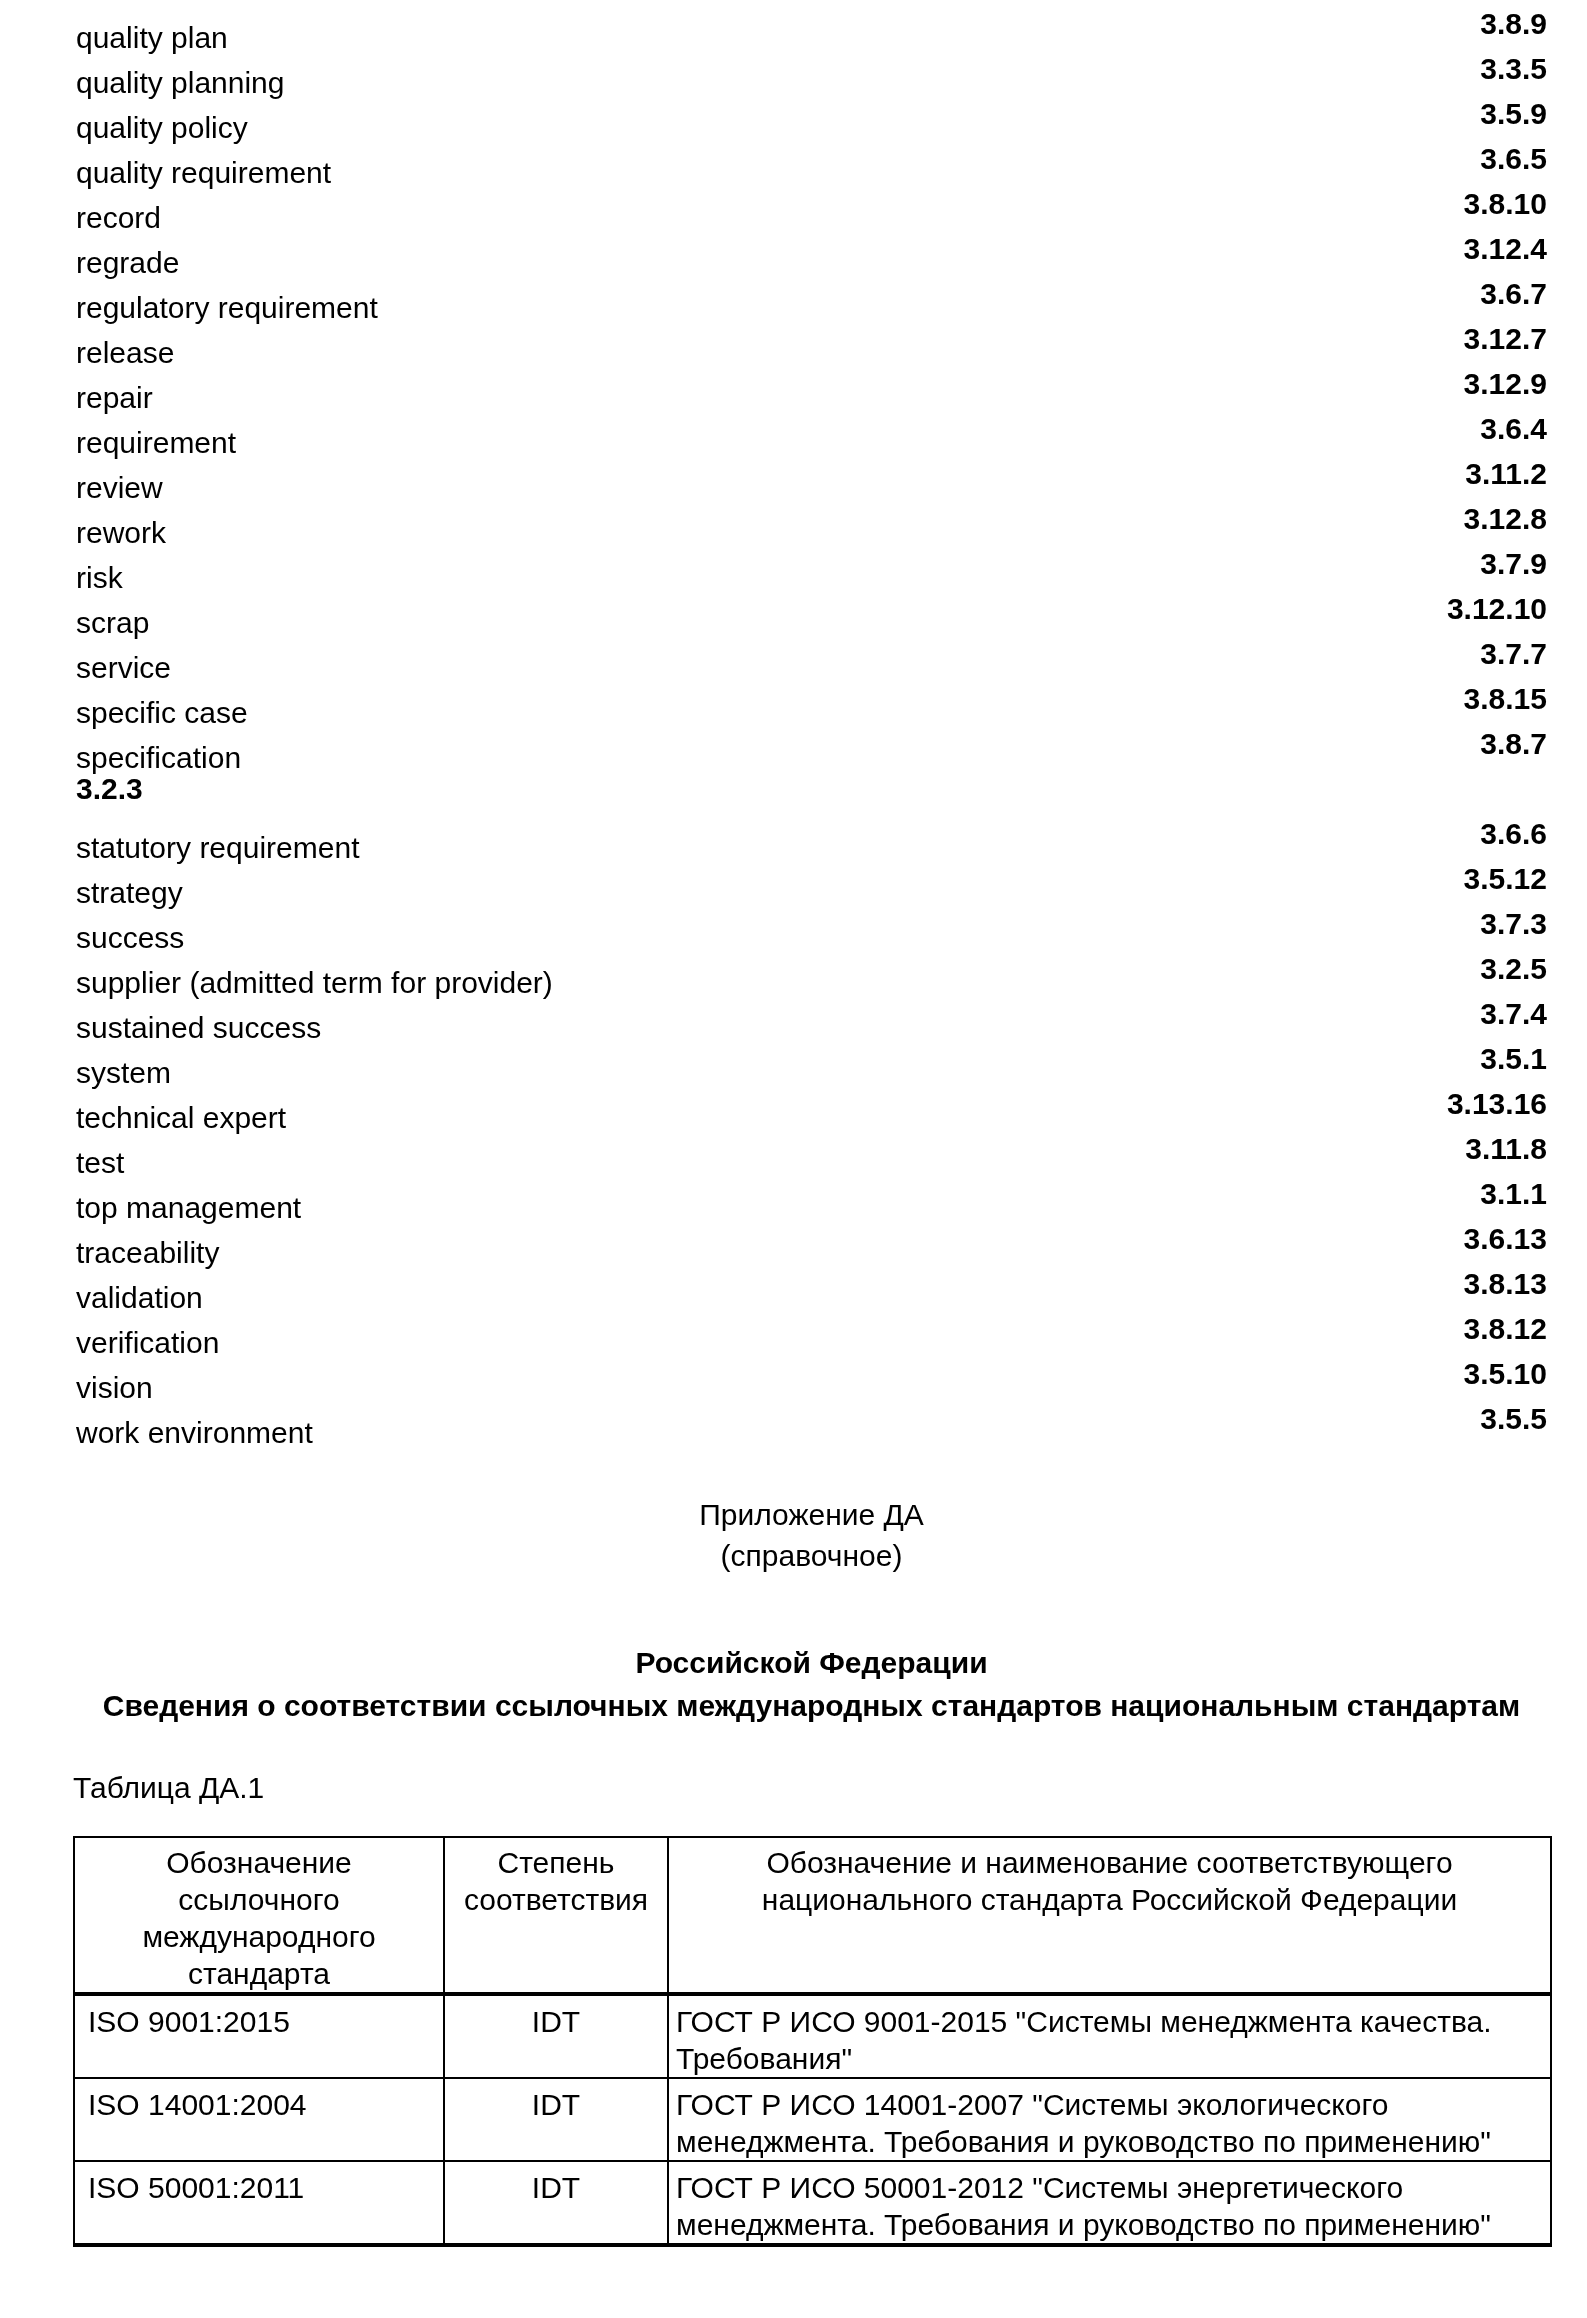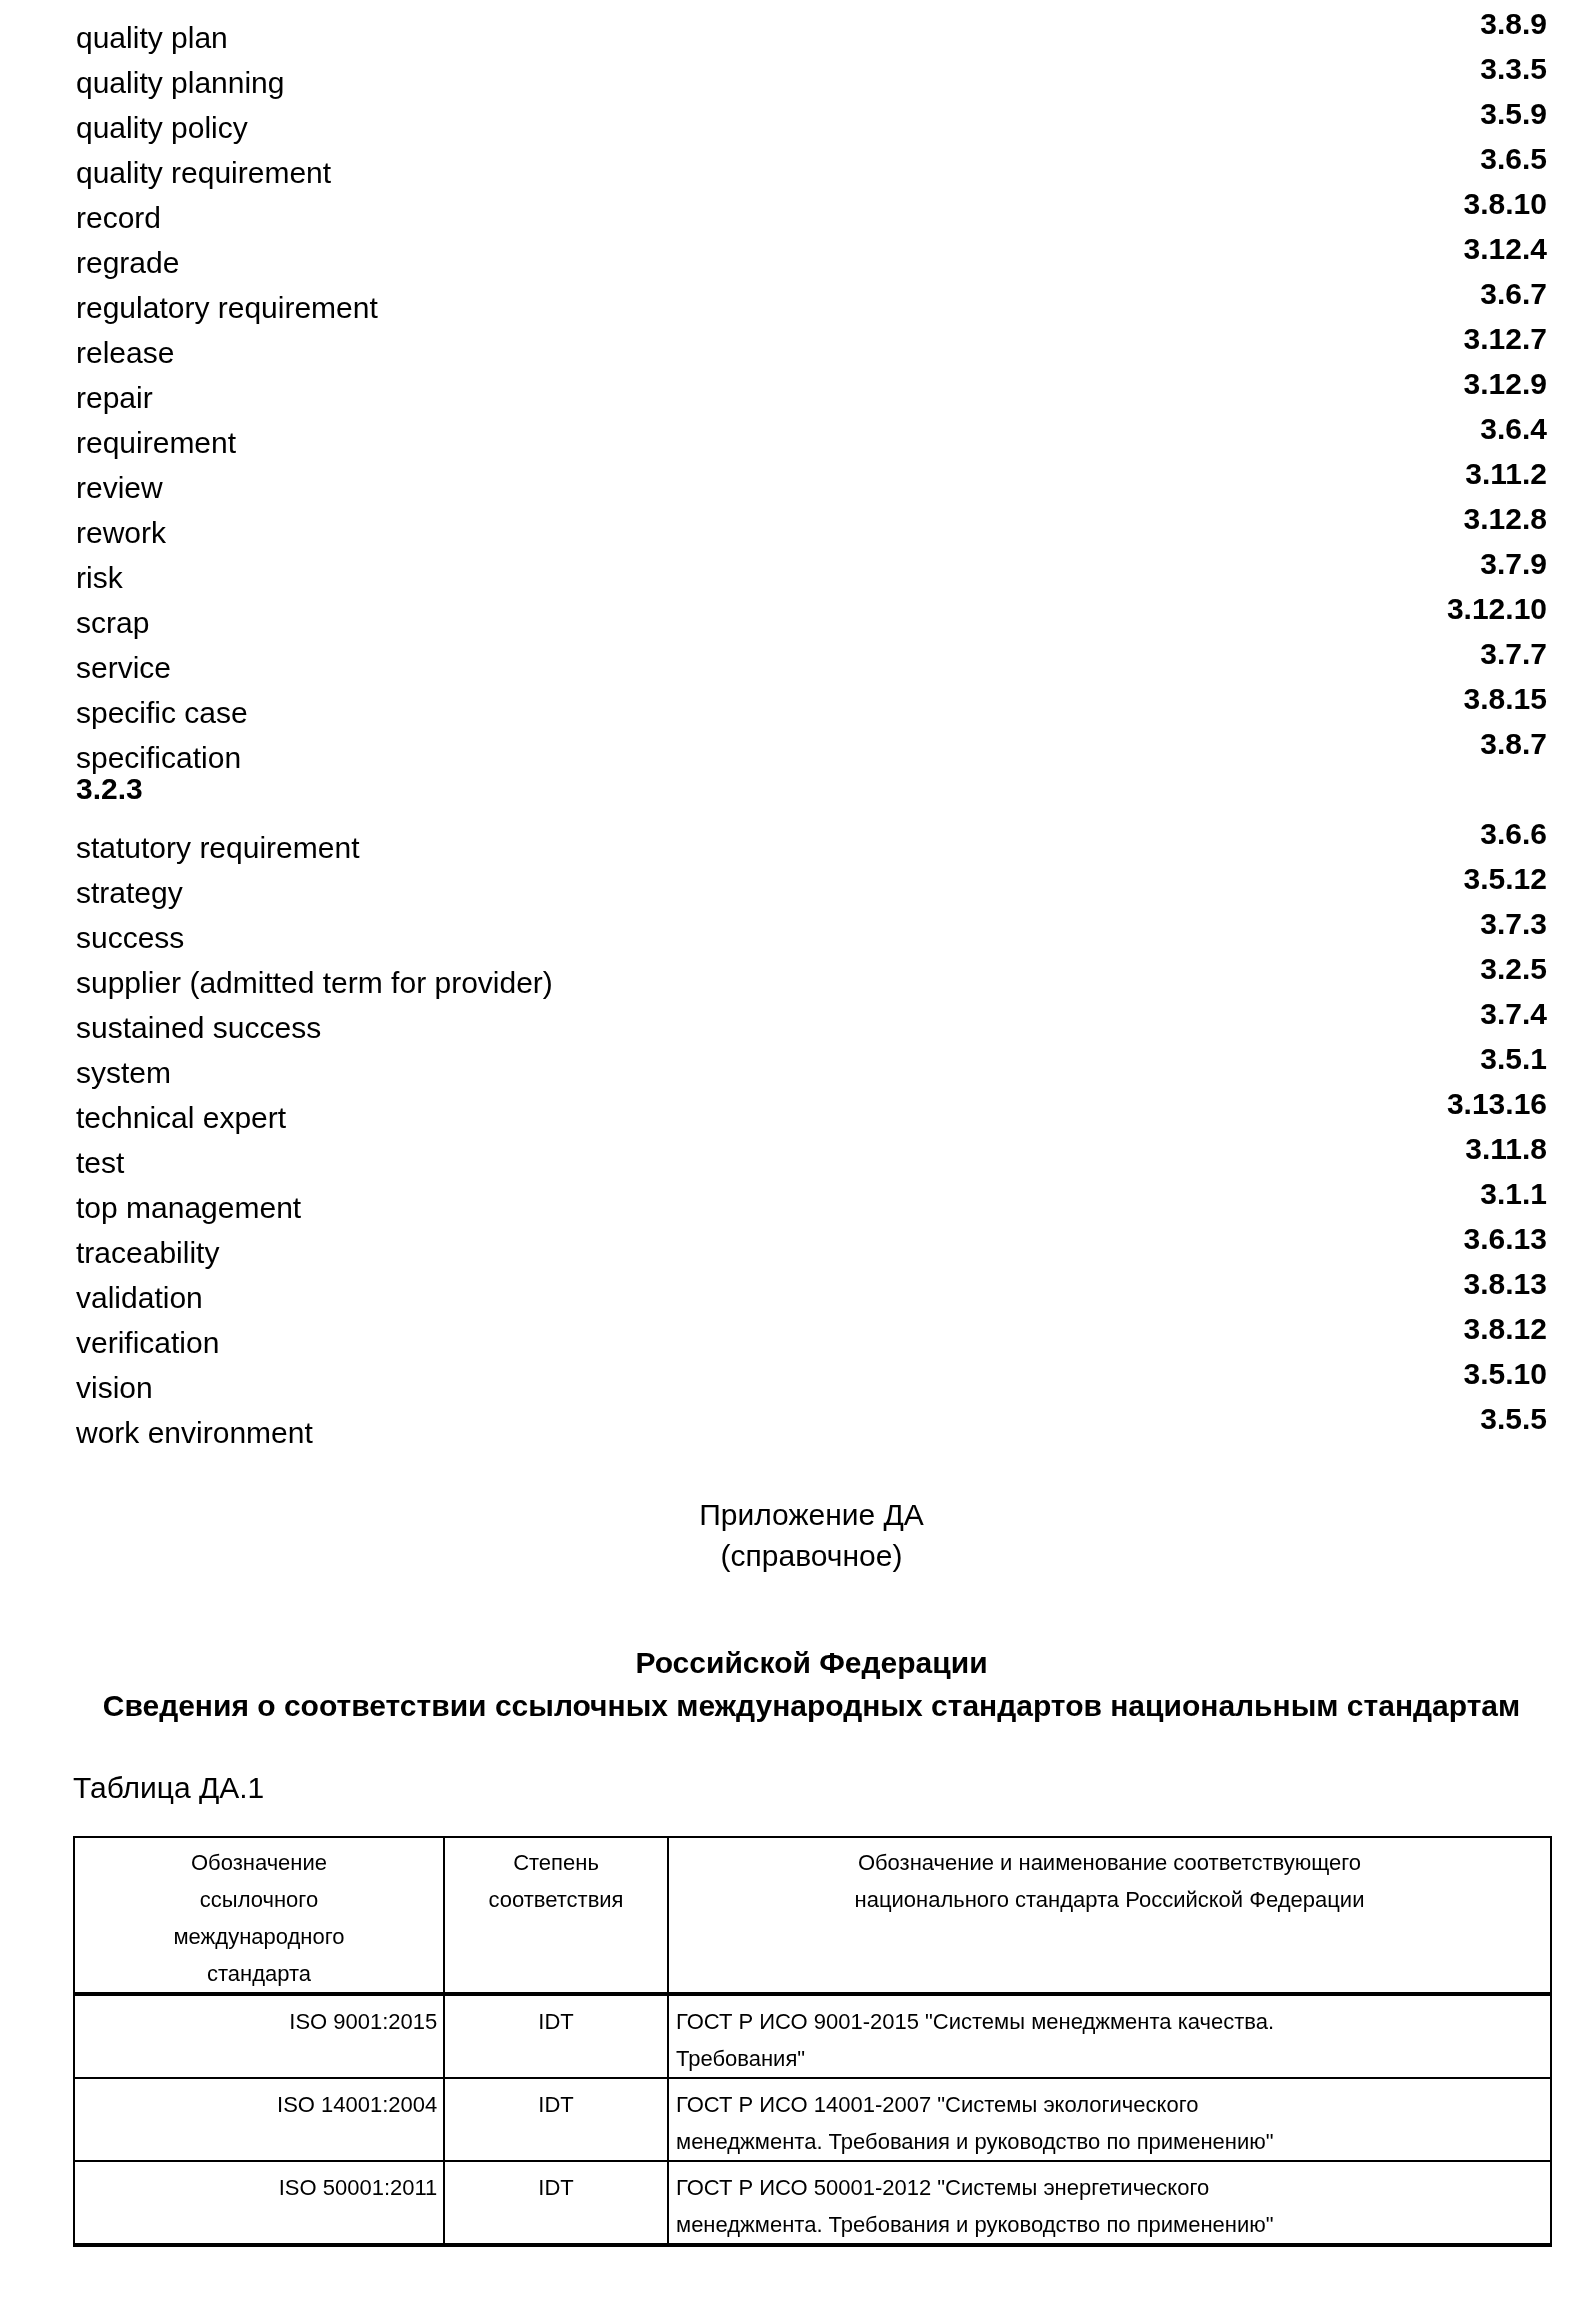--- a/index.html
+++ b/index.html
@@ -37,21 +37,21 @@
 
   
   .table-caption {
     position:absolute; left:73px; top:1771px; line-height:34px;
   }
 
   
   .corr-table {
     position:absolute; left:73px; top:1836px; width:1479px;
     border-collapse:collapse; table-layout:fixed;
-    font-size:22px;
+    font-size:30px;
   }
   .corr-table col.c1 { width:370px; }
   .corr-table col.c2 { width:224px; }
   .corr-table th, .corr-table td {
     border:2.8px solid #000;
     white-space:pre-line;
     overflow:hidden;
   }
   .corr-table thead th {
     font-weight:normal;
@@ -61,21 +61,21 @@
     line-height:37px;
     height:145px;
     border-bottom-width:4.3px;
   }
   .corr-table td {
     vertical-align:top;
     padding:7px 5.7px 0 5.7px;
     line-height:37px;
     height:73px;
   }
-  .corr-table td.cell-intl { text-align:right; padding-left:5px; }
+  .corr-table td.cell-intl { text-align:left; padding-left:13px; }
   .corr-table td.cell-degree { text-align:center; }
   .corr-table td.cell-national { text-align:left; padding-left:7px; }
   .corr-table tbody tr:last-child td { border-bottom-width:4.3px; }
 </style>
 </head>
 <body>
 
 <div class="index">
 
     <div class="index-row">

